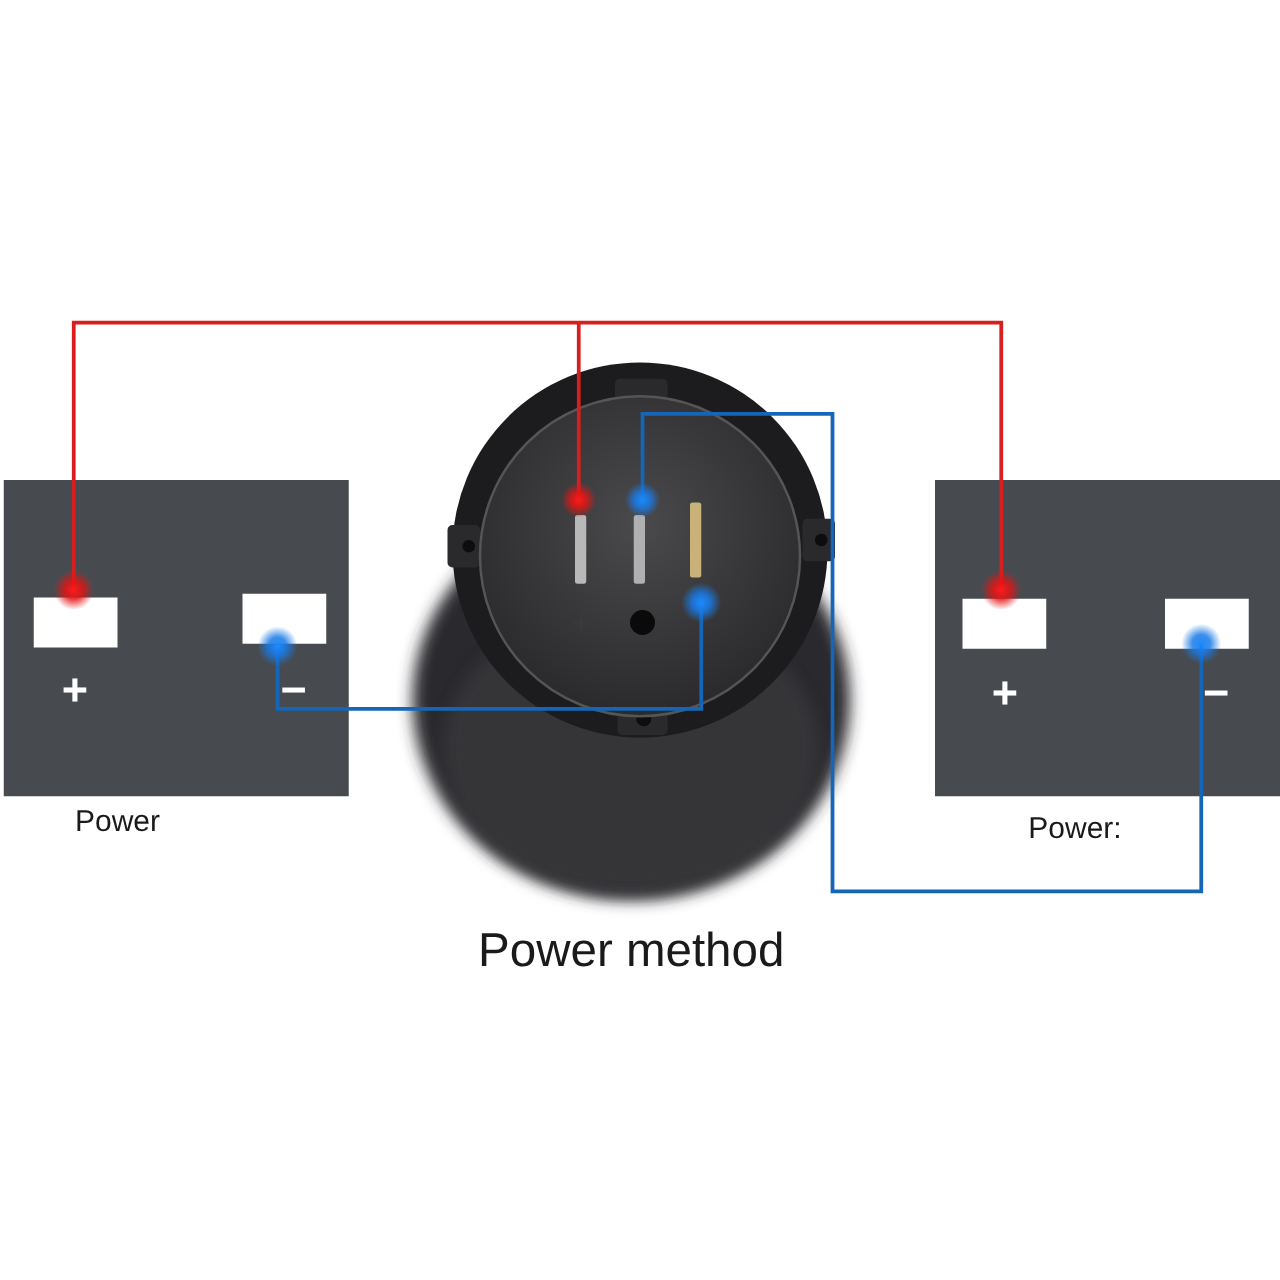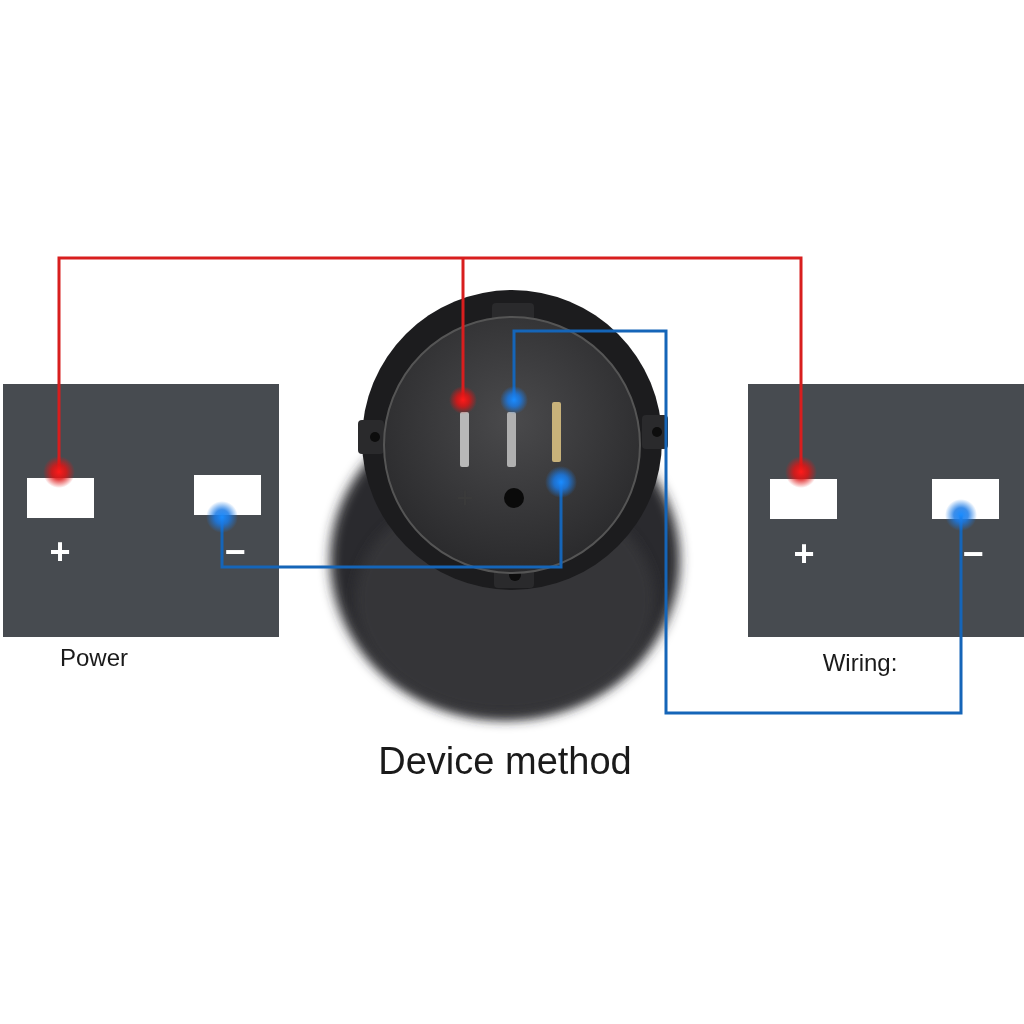--- a/index.html
+++ b/index.html
@@ -91,16 +91,16 @@
   <circle cx="463" cy="400" r="14" fill="url(#redGlow)"></circle>
   <circle cx="222" cy="517" r="16" fill="url(#blueGlow)"></circle>
   <circle cx="961" cy="515" r="16" fill="url(#blueGlow)"></circle>
   <circle cx="514" cy="400" r="14" fill="url(#blueGlow)"></circle>
   <circle cx="561" cy="482" r="16" fill="url(#blueGlow)"></circle>
 </svg>
 
 <div class="label" style="left:34px; top:644px; width:120px; font-size:24px;">Power</div>
 
 <div class="label" style="left:780px; top:648px; width:160px; font-size:24px; line-height:30px;">
-  <div>Wiring:</div>
+  <div>Power:</div>
 </div>
 
-<div class="label" style="left:330px; top:740px; width:350px; font-size:38px;">Device method</div>
+<div class="label" style="left:330px; top:740px; width:350px; font-size:38px;">Power method</div>
 
 </body></html>

